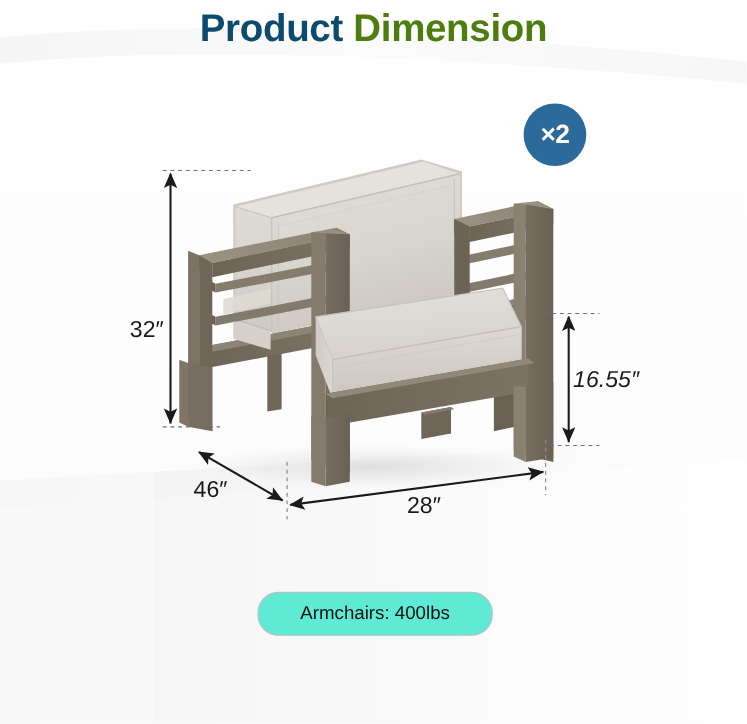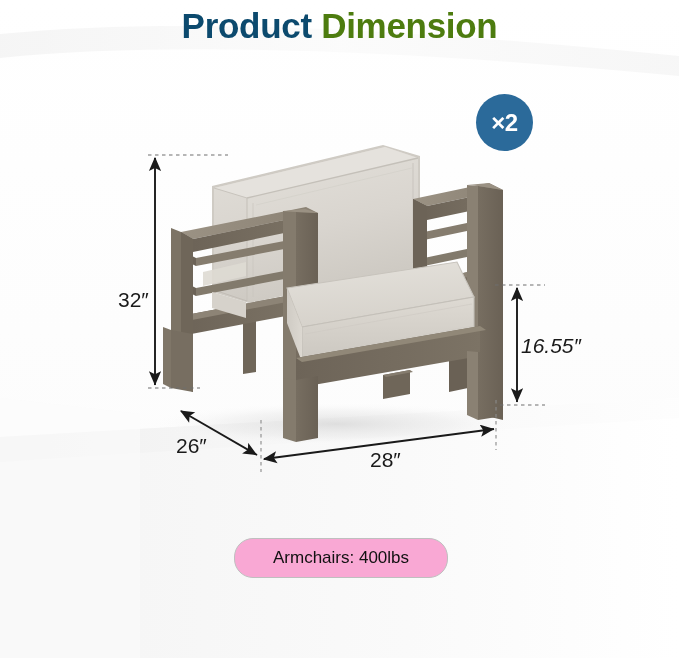--- a/index.html
+++ b/index.html
@@ -75,21 +75,21 @@
 
   
   #pill {
     position: absolute;
     left: 234px;
     top: 538px;
     width: 212px;
     height: 38px;
     border: 1.5px solid #bfbfbf;
     border-radius: 19px;
-    background: #f9a8d4;
+    background: #5eead4;
     display: flex;
     align-items: center;
     justify-content: center;
     color: #111111;
     font-size: 17px;
     z-index: 22;
   }
 </style>
 </head>
 <body>
@@ -316,18 +316,18 @@
   </svg>
 
   <div id="title">
     <span class="t-a">Product</span><span> </span><span class="t-b">Dimension</span>
   </div>
 
   <div id="badge">×2</div>
 
   <div class="dim-label" id="label-32">32″</div>
   <div class="dim-label" id="label-1655">16.55″</div>
-  <div class="dim-label" id="label-26">26″</div>
+  <div class="dim-label" id="label-26">46″</div>
   <div class="dim-label" id="label-28">28″</div>
 
   <div id="pill">Armchairs: 400lbs</div>
 
 </div>
 
 </body></html>

